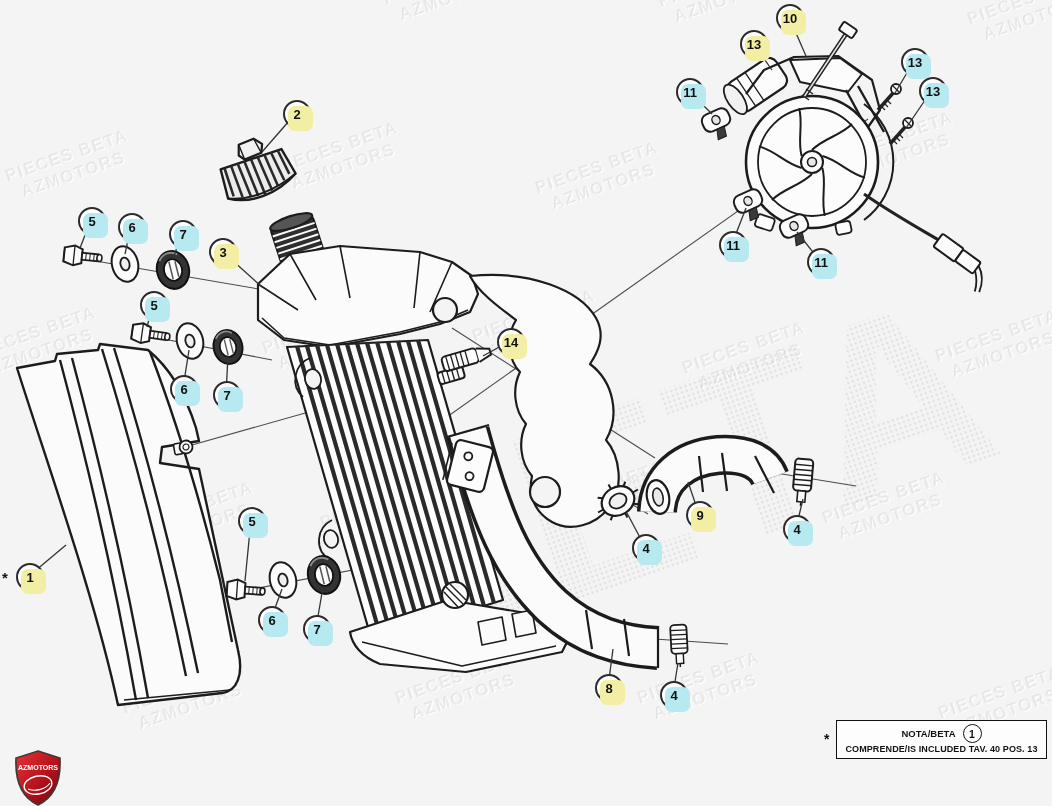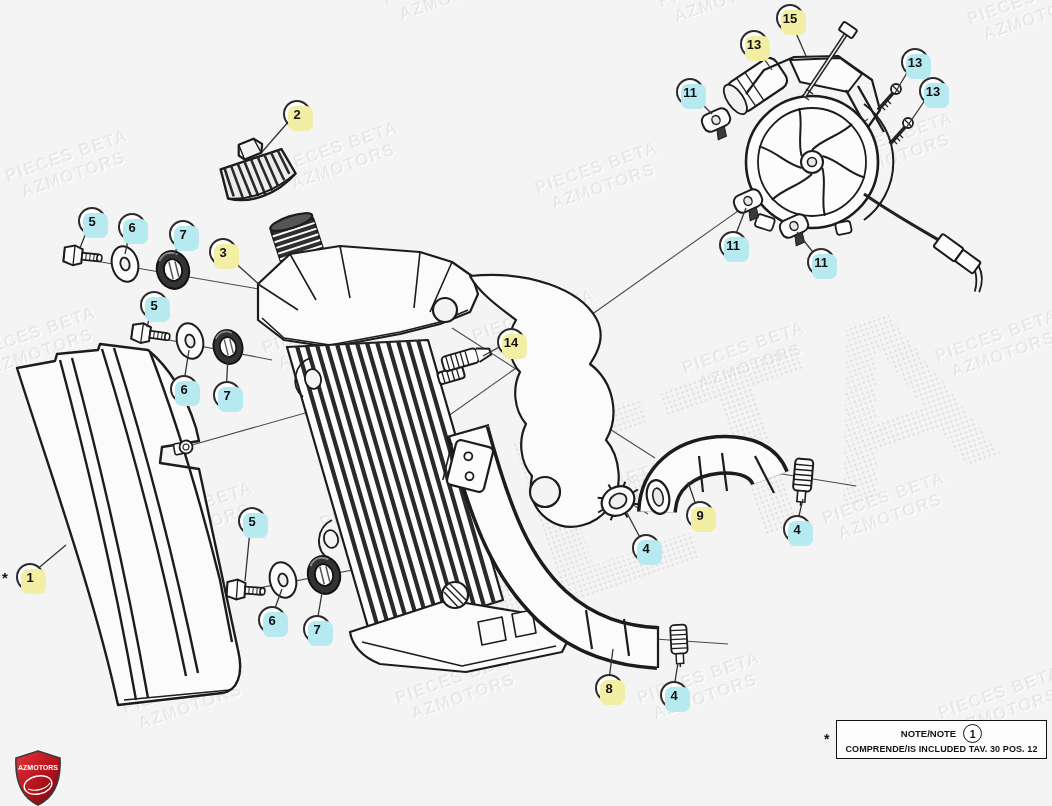--- a/index.html
+++ b/index.html
@@ -366,21 +366,21 @@
         <line x1="796" y1="528" x2="803" y2="499"></line>
         <line x1="29" y1="576" x2="66" y2="545"></line>
         <line x1="271" y1="619" x2="282" y2="589"></line>
         <line x1="316" y1="628" x2="323" y2="587"></line>
         <line x1="608" y1="687" x2="613" y2="649"></line>
         <line x1="673" y1="694" x2="678" y2="663"></line>
       </g>
   </svg>
 
   <div id="callout-layer">
-      <div class="callout primary" style="left: 789px; top: 17px;">15</div>
+      <div class="callout primary" style="left: 789px; top: 17px;">10</div>
       <div class="callout primary" style="left: 753px; top: 43px;">13</div>
       <div class="callout hardware" style="left: 914px; top: 61px;">13</div>
       <div class="callout hardware" style="left: 932px; top: 90px;">13</div>
       <div class="callout hardware" style="left: 689px; top: 91px;">11</div>
       <div class="callout primary" style="left: 296px; top: 113px;">2</div>
       <div class="callout hardware" style="left: 732px; top: 244px;">11</div>
       <div class="callout hardware" style="left: 820px; top: 261px;">11</div>
       <div class="callout hardware" style="left: 91px; top: 220px;">5</div>
       <div class="callout hardware" style="left: 131px; top: 226px;">6</div>
       <div class="callout hardware" style="left: 182px; top: 233px;">7</div>
@@ -396,24 +396,24 @@
       <div class="callout primary" style="left: 29px; top: 576px;">1<span class="ast">*</span></div>
       <div class="callout hardware" style="left: 271px; top: 619px;">6</div>
       <div class="callout hardware" style="left: 316px; top: 628px;">7</div>
       <div class="callout primary" style="left: 608px; top: 687px;">8</div>
       <div class="callout hardware" style="left: 673px; top: 694px;">4</div>
     </div>
 
   <span class="nb-ast">*</span>
   <div class="notebox">
     <div class="nb-r1">
-      <span>NOTE/NOTE</span>
+      <span>NOTA/BETA</span>
       <span class="nb-circ">1</span>
     </div>
-    <div class="nb-r2">COMPRENDE/IS INCLUDED TAV. 30 POS. 12</div>
+    <div class="nb-r2">COMPRENDE/IS INCLUDED TAV. 40 POS. 13</div>
   </div>
 
   <svg id="brand-logo" width="52" height="58" viewBox="0 0 52 58">
     <path d="M26,2 L48,9 C49,30 43,48 26,56 C9,48 3,30 4,9 Z" fill="url(#redg)" stroke="#3a3a3a" stroke-width="1.6"></path>
     <text x="26" y="21" text-anchor="middle" font-family="Liberation Sans, sans-serif" font-weight="bold" font-size="7" fill="#fff">AZMOTORS</text>
     <ellipse cx="26" cy="36" rx="14" ry="9" fill="none" stroke="#fff" stroke-width="1.4" transform="rotate(-12 26 36)"></ellipse>
     <path d="M16,40 C24,43 34,40 38,34" fill="none" stroke="#fff" stroke-width="1.1"></path>
   </svg>
 
 </div>

